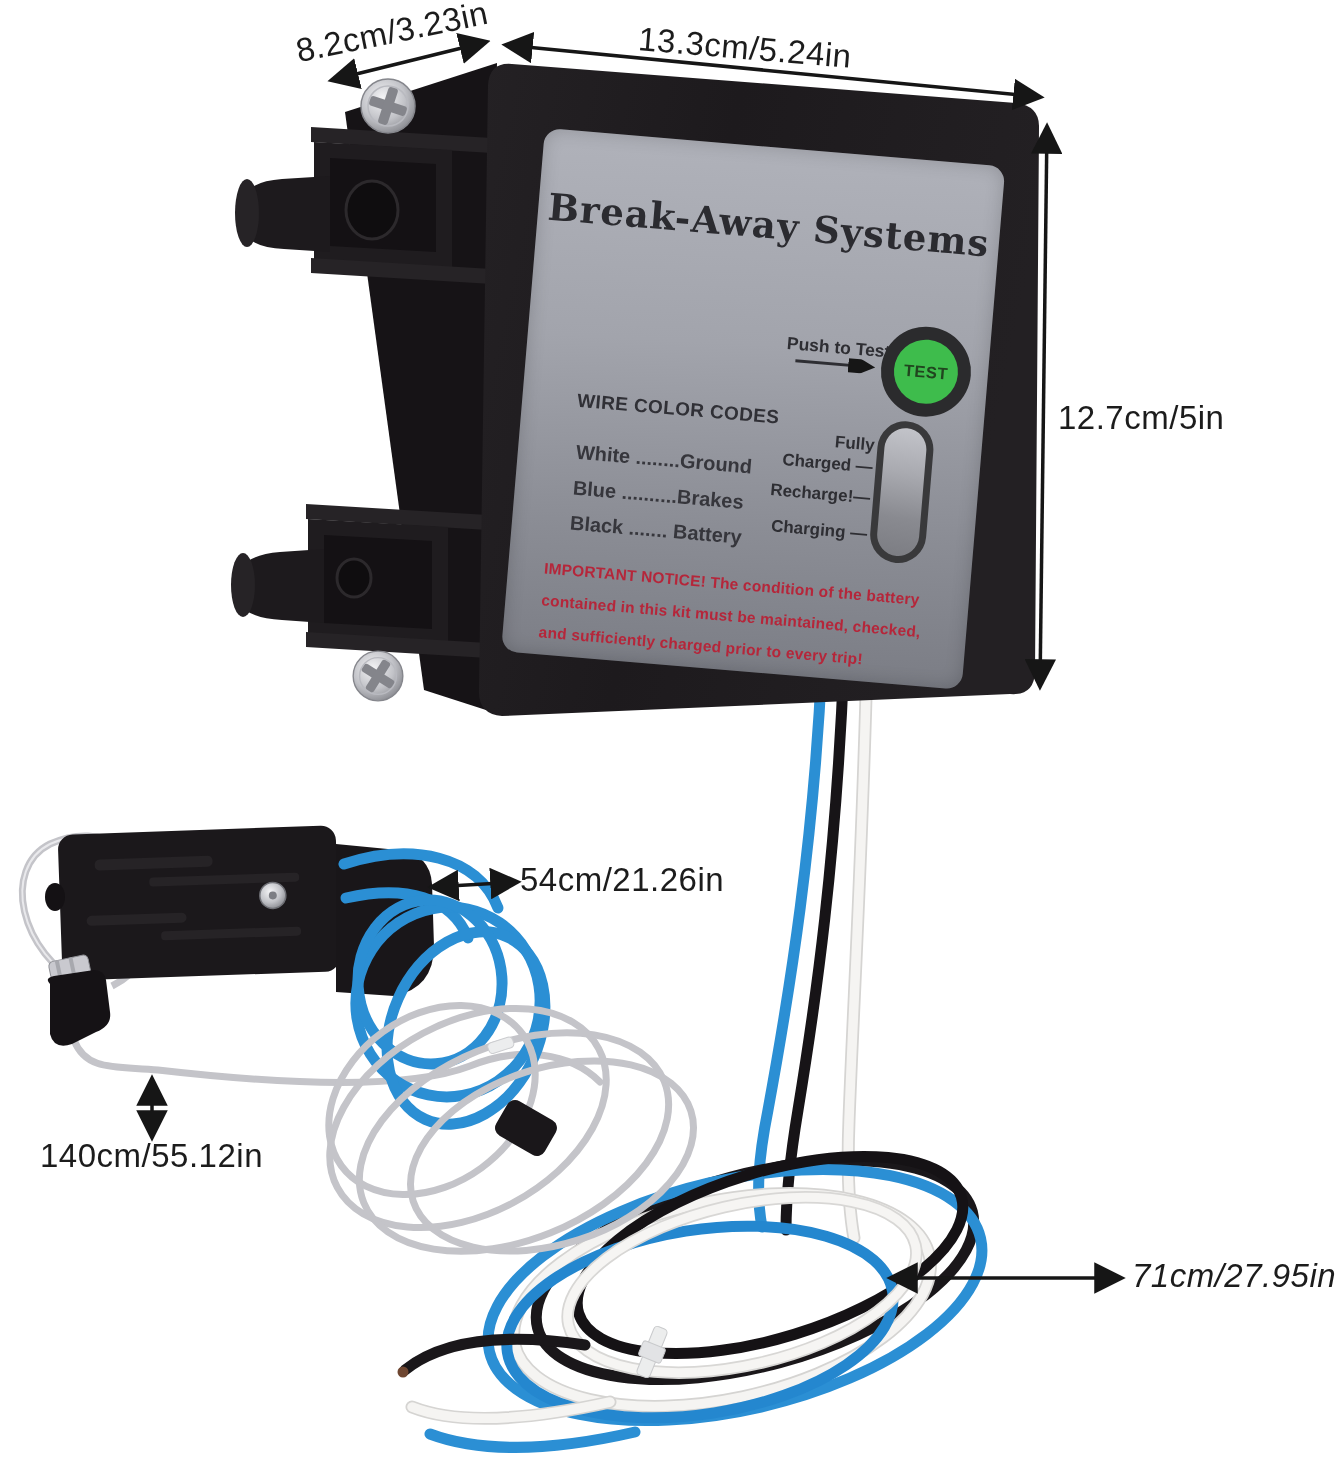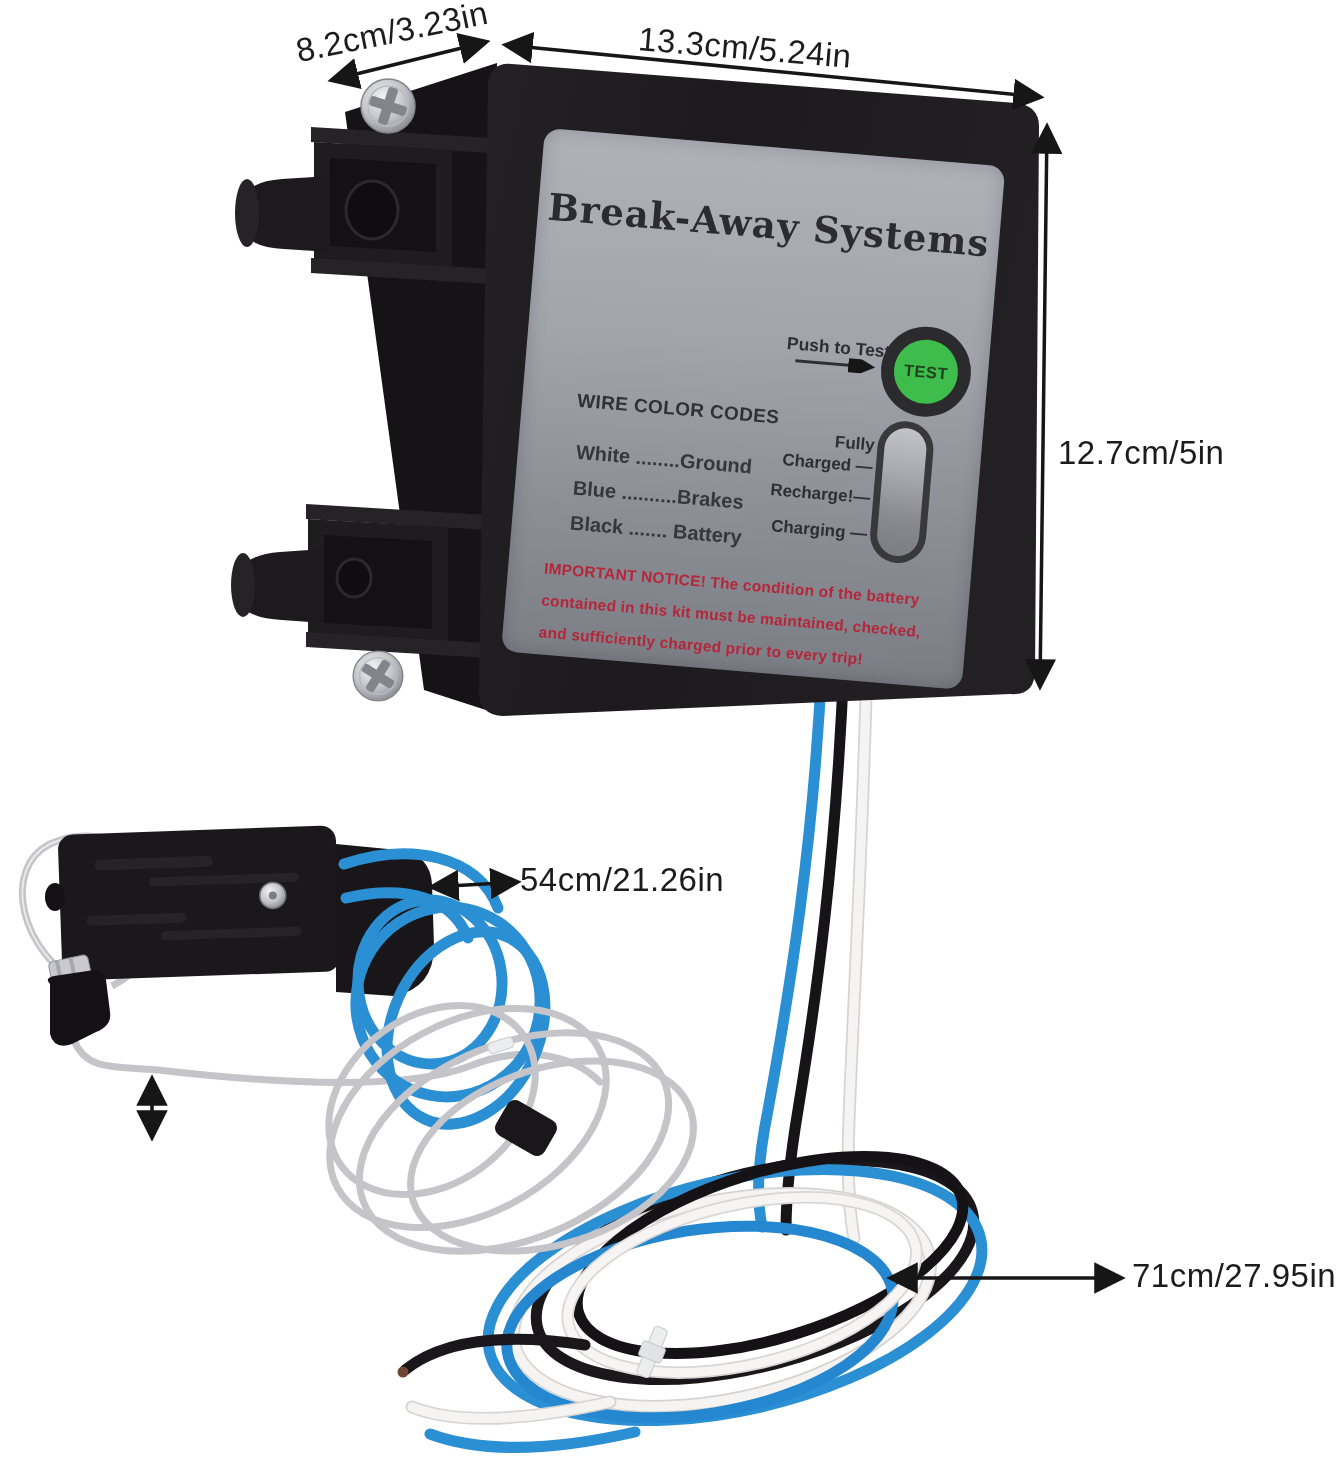--- a/index.html
+++ b/index.html
@@ -212,16 +212,17 @@
     <div class="led-outer"></div>
     <div class="led-inner"></div>
 
     <div class="notice">IMPORTANT NOTICE! The condition of the battery
 contained in this kit  must be  maintained, checked,
 and sufficiently  charged prior to every trip!</div>
   </div>
 
   <div class="dim c" style="left:272px;top:14px;width:240px;transform:rotate(-11.5deg);">8.2cm/3.23in</div>
   <div class="dim c" style="left:620px;top:30px;width:250px;transform:rotate(4.8deg);">13.3cm/5.24in</div>
-  <div class="dim" style="left:1058px;top:400px;margin-top:35px;">12.7cm/5in</div>
+  <div class="dim" style="left:1058px;top:400px;">12.7cm/5in</div>
   <div class="dim" style="left:520px;top:862px;">54cm/21.26in</div>
-  <div class="dim" style="left:1132px;top:1258px;">71cm/27.95in</div>
+  <div class="dim" style="left:40px;top:1138px;">140cm/55.12in</div>
+  <div class="dim" style="left:1132px;top:1258px;font-style:italic;">71cm/27.95in</div>
 </div>
 
 </body></html>

